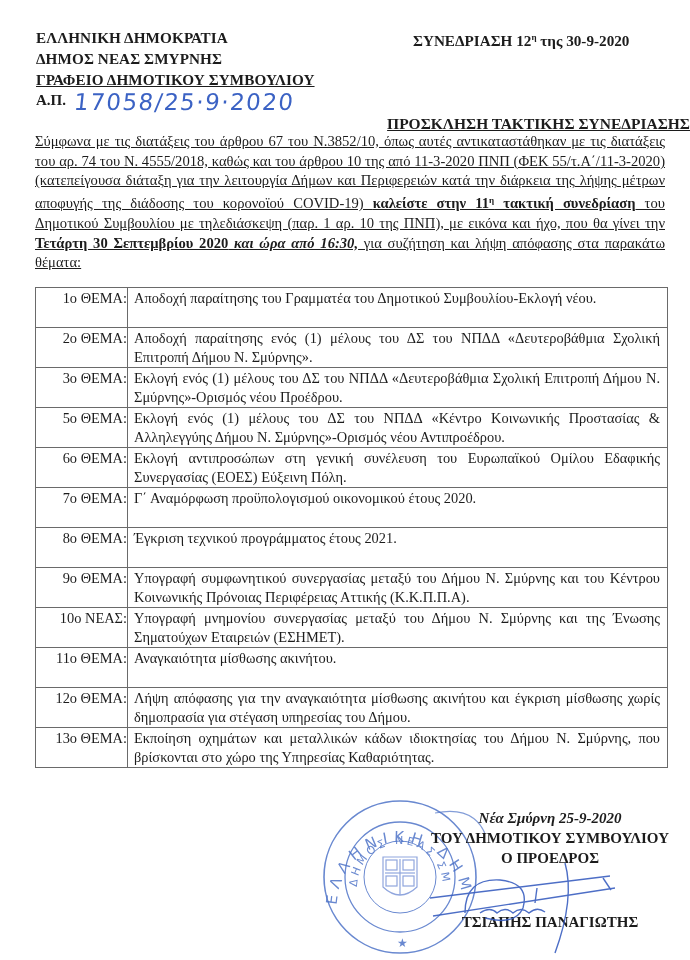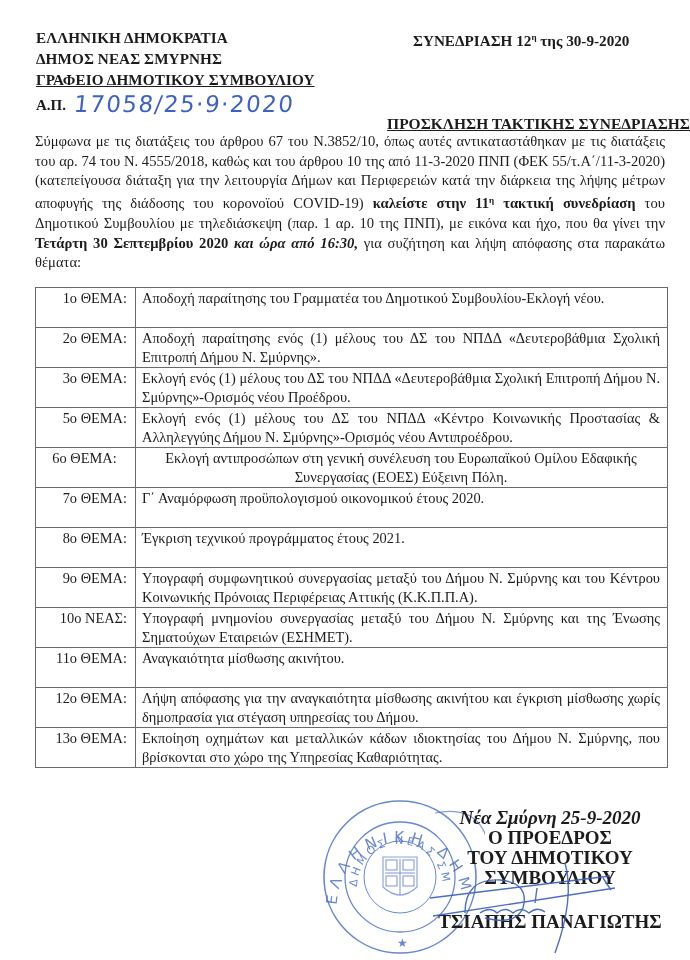--- a/index.html
+++ b/index.html
@@ -14,66 +14,66 @@
     position: absolute; left: 36px; top: 27px;
     font-weight: bold; font-size: 15.2px; line-height: 21px; letter-spacing: 0.1px;
   }
   .hdr-left .u { text-decoration: underline; }
   .hdr-right {
     position: absolute; left: 413px; top: 27px;
     font-weight: bold; font-size: 15.2px; line-height: 21px;
   }
   .hdr-right sup { font-size: 9px; vertical-align: 6px; }
 
-  .ap-row { position: absolute; left: 36px; top: 90px; height: 26px; display: flex; align-items: flex-end; }
+  .ap-row { position: absolute; left: 36px; top: 90px; height: 26px; display: flex; }
   .ap-label { font-weight: bold; font-size: 15px; line-height: 21px; margin-right: 8px; }
   .ap-hand {
     font-family: "DejaVu Sans", sans-serif; font-size: 23px; line-height: 24px;
     color: #3b62c4; letter-spacing: 1.5px; font-weight: normal;
     transform: skewX(-6deg); display: inline-block;
   }
 
   .title {
     position: absolute; left: 0; width: 690px; top: 114px; text-align: right;
     font-weight: bold; font-size: 15.5px; line-height: 20px; text-decoration: underline;
   }
 
   .intro {
     position: absolute; left: 35px; top: 132px; width: 630px;
-    font-size: 14.6px; line-height: 19.7px; text-align: justify;
+    font-size: 14.6px; line-height: 19.7px; text-align: justify; text-decoration: underline;
   }
   .intro b { font-weight: bold; }
   .intro sup { font-size: 9px; vertical-align: 5px; }
 
   table.topics {
     position: absolute; left: 35px; top: 287px; width: 633px;
     border-collapse: collapse; font-size: 14.4px; line-height: 18.5px;
   }
   table.topics td {
     border: 1px solid #6a6a6a; vertical-align: top; padding: 1px 7px 1px 6px;
   }
-  table.topics td.num { width: 85px; text-align: right; padding-right: 8px; white-space: nowrap; }
+  table.topics td.num { width: 85px; text-align: right; padding-right: 0; white-space: nowrap; }
   table.topics td.desc { text-align: justify; }
   table.topics tr.r1 td { height: 37px; }
   table.topics tr.r2 td { height: 37px; }
   table.topics tr.r3 td { height: 37px; }
   table.topics tr.r4 td { height: 37px; }
   table.topics tr.r5 td { height: 37px; }
-  table.topics tr.r6 td { height: 37px; text-align: center; }
+  table.topics tr.r6 td { height: 37px; }
   table.topics tr.r7 td { height: 37px; }
   table.topics tr.r8 td { height: 37px; margin-top: 21px; }
   table.topics tr.r9 td { height: 37px; }
   table.topics tr.r10 td { height: 37px; }
   table.topics tr.r11 td { height: 37px; }
   table.topics tr.r12 td { height: 37px; }
   table.topics tr.r13 td { height: 37px; }
 
   .sign {
     position: absolute; left: 410px; top: 808px; width: 280px;
-    text-align: center; font-weight: bold; font-size: 19px; line-height: 20px;
+    text-align: center; font-weight: bold; font-size: 15px; line-height: 20px;
   }
   .sign .place { font-style: italic; }
   .sign .name { position: absolute; left: 0; width: 280px; top: 104px; }
 
   .stamp-svg { position: absolute; left: 315px; top: 795px; }
   .sig-svg { position: absolute; left: 425px; top: 858px; }
 </style>
 </head>
 <body>
 
@@ -177,22 +177,22 @@
       <rect x="88" y="65" width="11" height="10"></rect>
       <rect x="71" y="81" width="11" height="10"></rect>
       <rect x="88" y="81" width="11" height="10"></rect>
     </g>
 
     <path d="M 120 18 Q 170 8 175 60" fill="none" stroke="#4f74c8" stroke-width="1.2" opacity="0.7"></path>
   </svg>
 
   <div class="sign">
     <div class="place">Νέα Σμύρνη 25-9-2020</div>
+    <div>ΤΟΥ ΔΗΜΟΤΙΚΟΥ ΣΥΜΒΟΥΛΙΟΥ</div>
     <div>Ο ΠΡΟΕΔΡΟΣ</div>
-    <div>ΤΟΥ ΔΗΜΟΤΙΚΟΥ ΣΥΜΒΟΥΛΙΟΥ</div>
     <div class="name">ΤΣΙΑΠΗΣ ΠΑΝΑΓΙΩΤΗΣ</div>
   </div>
 
   <svg class="sig-svg" width="200" height="100" viewBox="0 0 200 100">
     <g fill="none" stroke="#3a5fc0" stroke-width="1.4" opacity="0.9">
       <path d="M 5 40 L 185 18"></path>
       <path d="M 8 58 L 190 30"></path>
       <path d="M 40 55 Q 40 20 75 22 Q 105 25 98 50 Q 90 68 60 60"></path>
       <path d="M 55 55 Q 65 48 72 55 Q 80 48 88 55 Q 96 48 104 55 Q 112 48 120 54"></path>
       <path d="M 112 30 L 110 45"></path>

